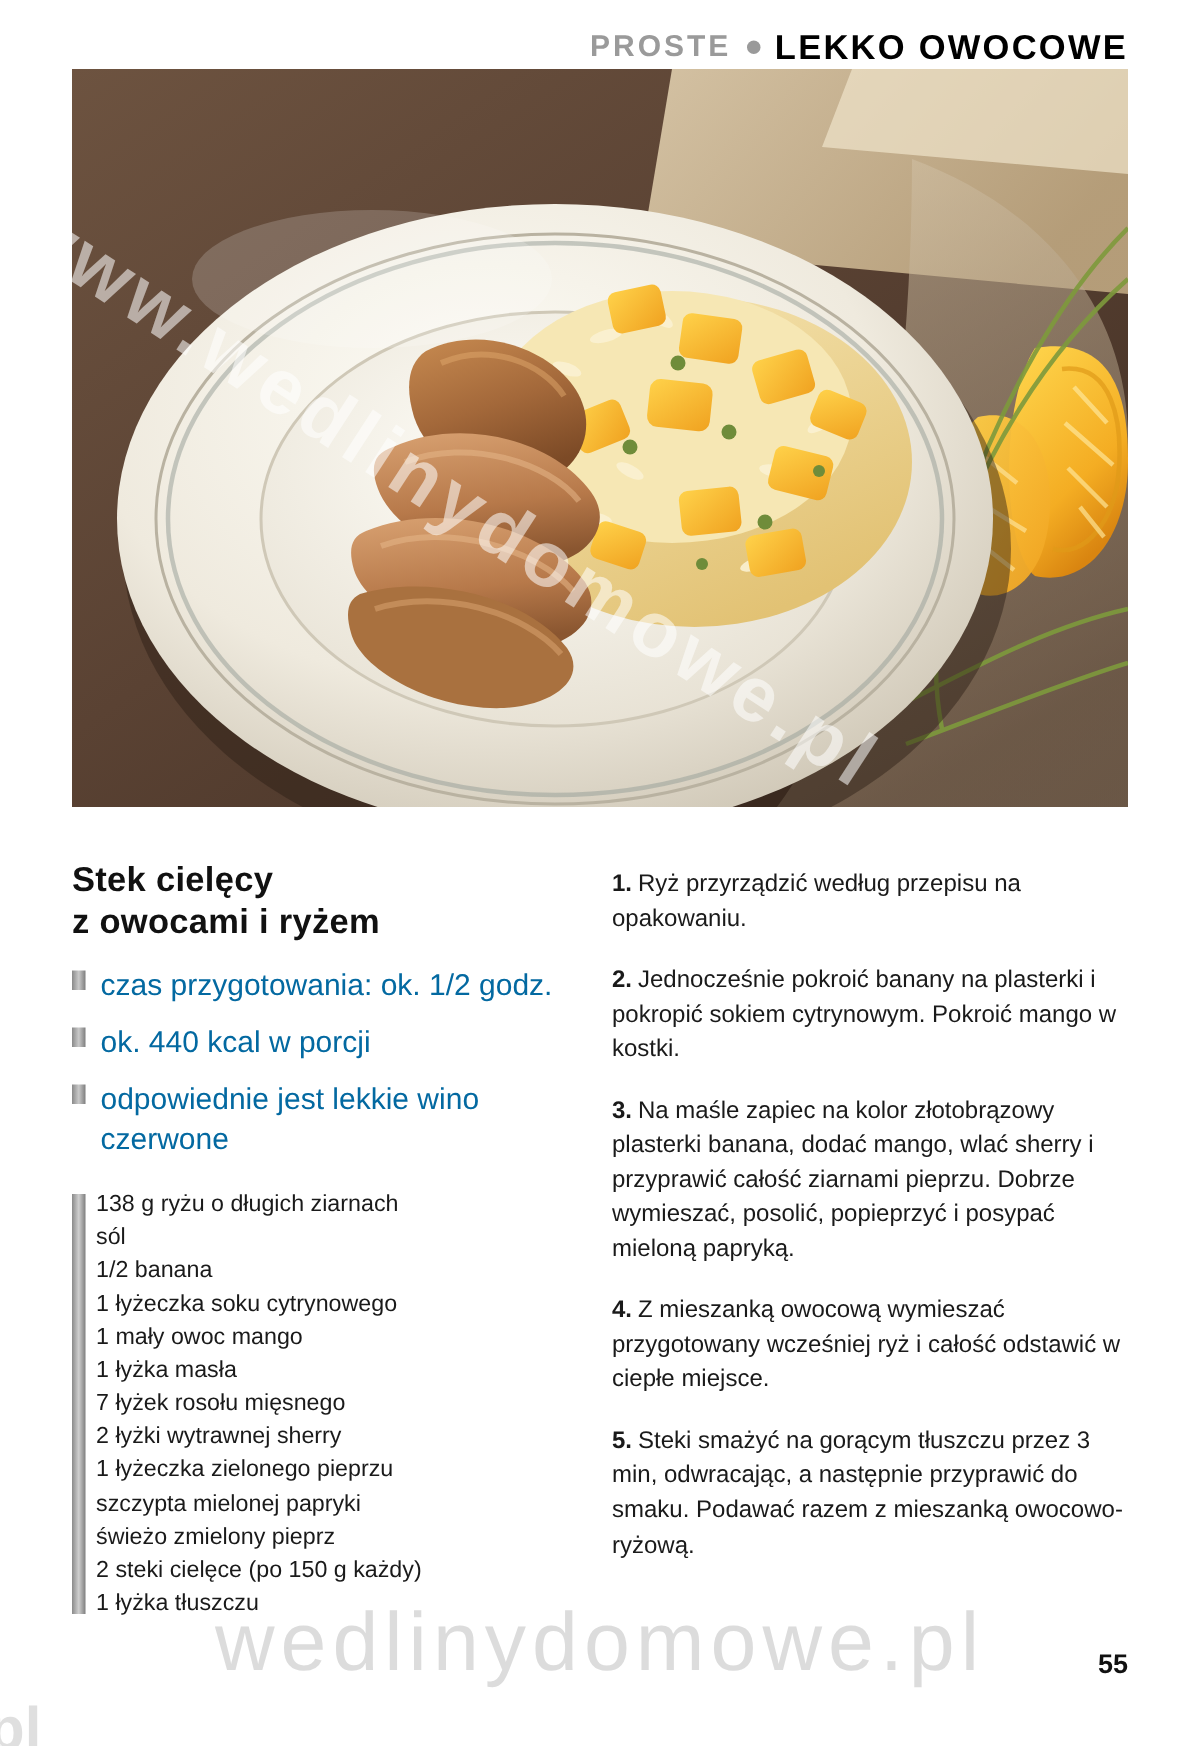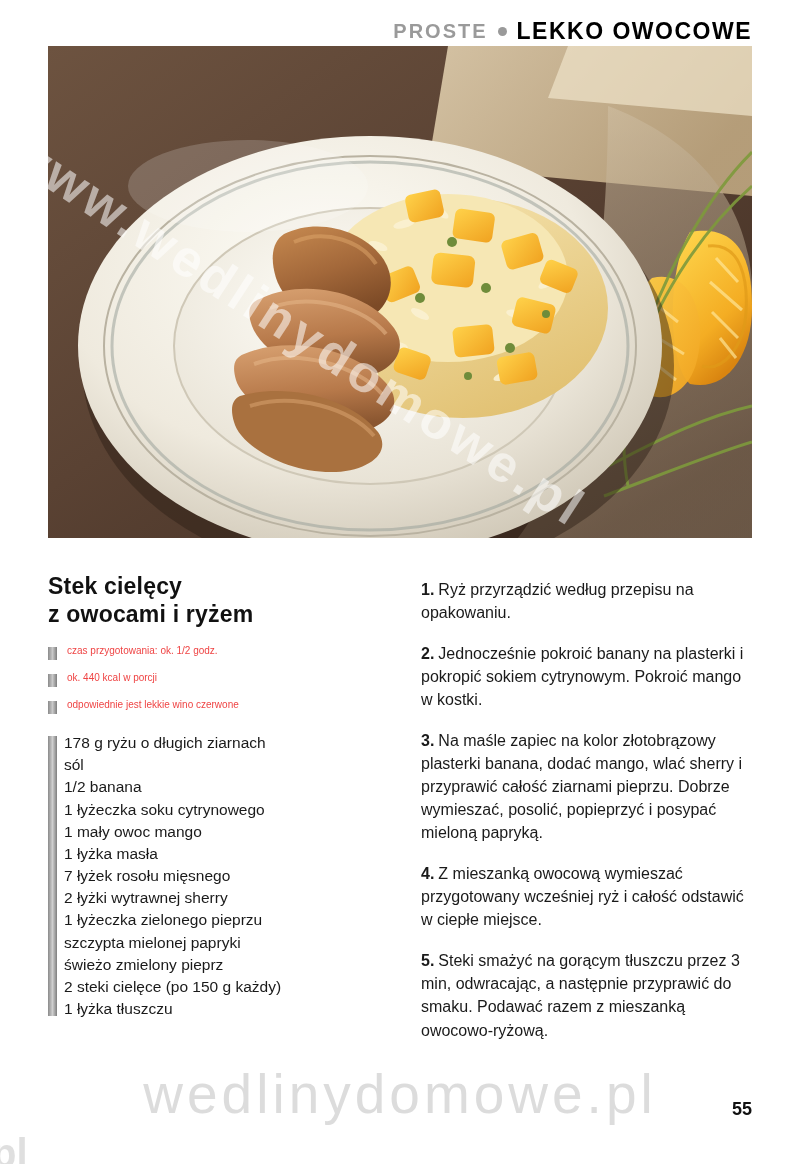--- a/index.html
+++ b/index.html
@@ -84,24 +84,24 @@
 
   .facts {
     margin: 0 0 18px 0;
     padding: 0;
     list-style: none;
   }
   .facts li {
     display: flex;
     align-items: flex-start;
     gap: 10px;
-    font-size: 10px;
+    font-size: 20px;
     line-height: 1.35;
     margin-bottom: 11px;
-    color: #ef4444;
+    color: #0369a1;
   }
   .bullet {
     flex: 0 0 auto;
     width: 9px;
     height: 13px;
     margin-top: 3px;
     background: linear-gradient(to right, #8a8a8a 0%, #c9c9c9 50%, #7e7e7e 100%);
   }
 
   .ingredients {
@@ -129,21 +129,20 @@
     white-space: nowrap;
   }
 
   .steps { margin: 0; padding: 0; }
   .step {
     font-size: 16px;
     line-height: 1.44;
     margin-bottom: 18px;
     text-align: left;
     color: #1a1a1a;
-    margin-left: 13px;
   }
   .step .num {
     font-weight: bold;
     margin-right: 4px;
   }
 
   
   .page-number {
     position: absolute;
     right: 48px;
@@ -354,21 +353,21 @@
     </li>
     <li>
       <span class="bullet"></span>
       <span>odpowiednie jest lekkie wino czerwone</span>
     </li>
   </ul>
 
   <div class="ingredients">
     <div class="ing-rule"></div>
     <ul>
-      <li>178 g ryżu o długich ziarnach</li>
+      <li>138 g ryżu o długich ziarnach</li>
       <li>sól</li>
       <li>1/2 banana</li>
       <li>1 łyżeczka soku cytrynowego</li>
       <li>1 mały owoc mango</li>
       <li>1 łyżka masła</li>
       <li>7 łyżek rosołu mięsnego</li>
       <li>2 łyżki wytrawnej sherry</li>
       <li>1 łyżeczka zielonego pieprzu</li>
       <li>szczypta mielonej papryki</li>
       <li>świeżo zmielony pieprz</li>

